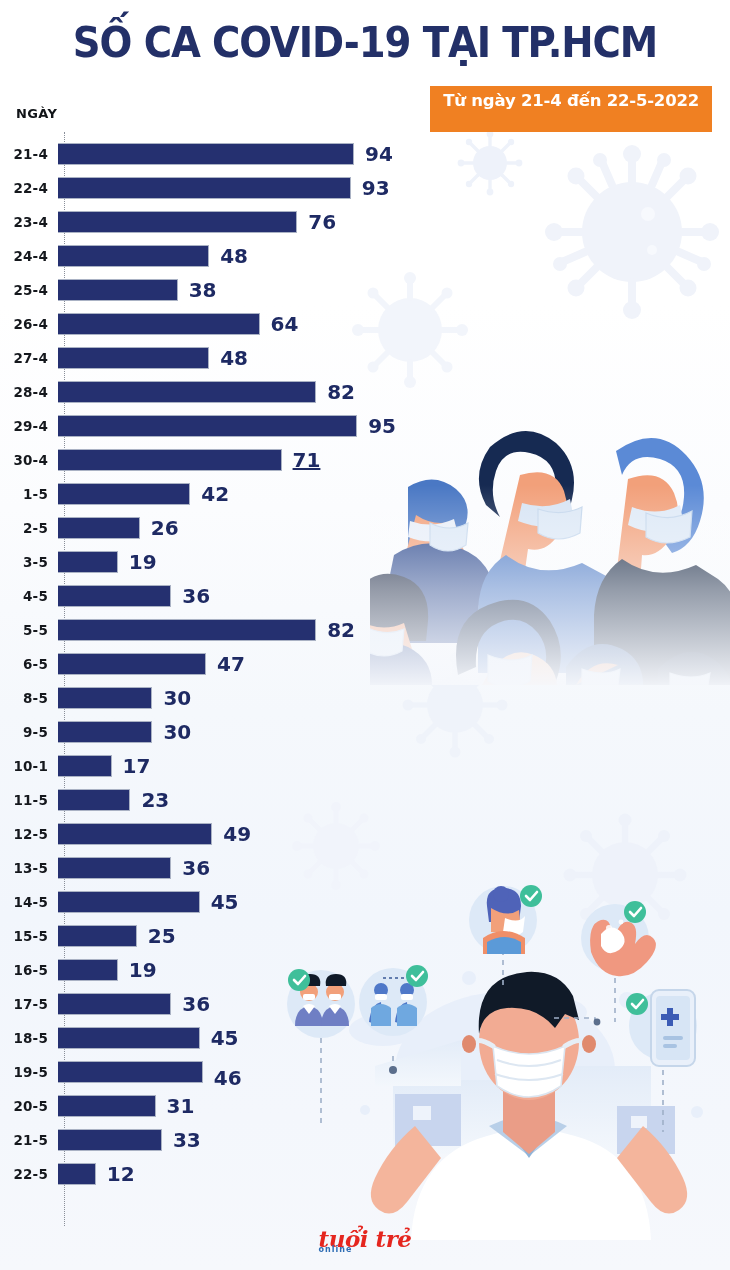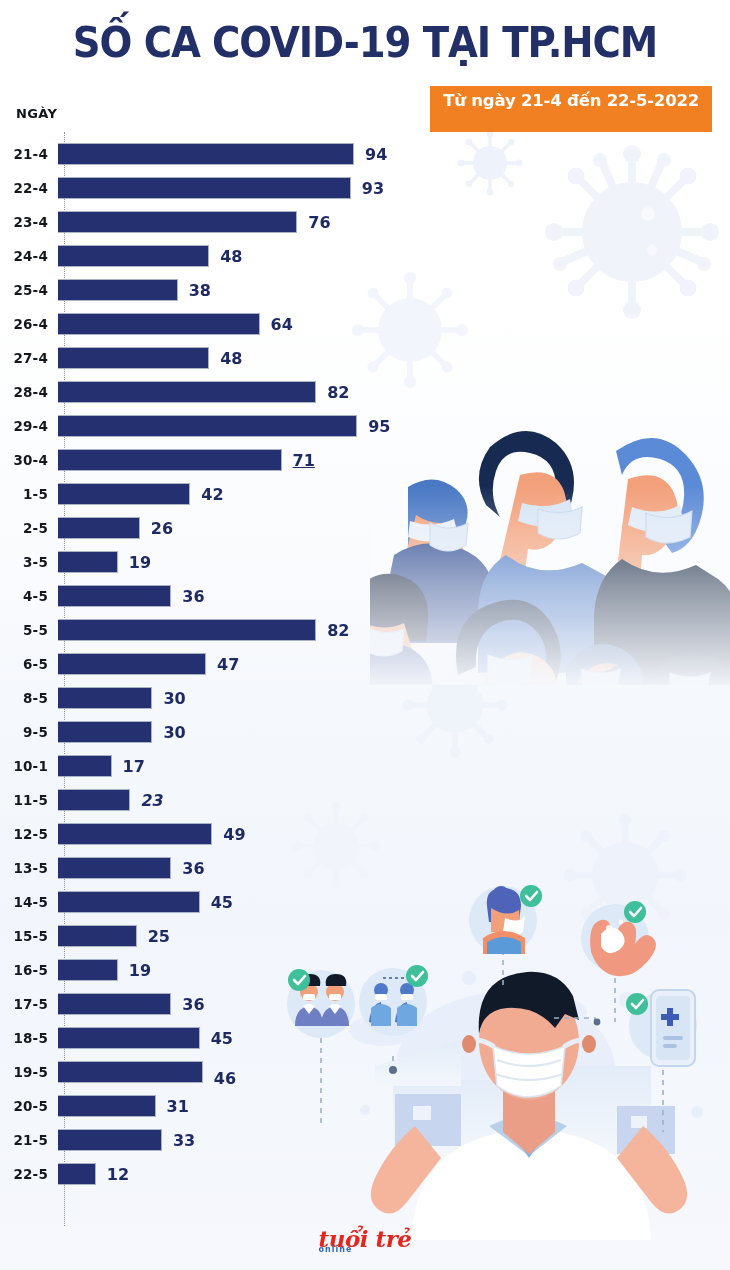--- a/index.html
+++ b/index.html
@@ -138,21 +138,21 @@
   .bar {
     height: 22px;
     background: #253070;
     border: 1px solid #aab2c4;
     border-left: none;
   }
 
   .bar-value {
     font-family: "DejaVu Sans", sans-serif;
     font-weight: bold;
-    font-size: 16px;
+    font-size: 20px;
     color: #1e2a63;
     margin-left: 11px;
     white-space: nowrap;
   }
 
   
   .logo {
     position: absolute;
     left: 50%;
     bottom: 16px;
@@ -714,21 +714,21 @@
         <div class="row-label">10-1</div>
         <div class="bar-wrap">
           <div class="bar" style="width: 53.5319px; background: rgb(37, 48, 112);"></div>
           <div class="bar-value" style="color: rgb(30, 42, 99);">17</div>
         </div>
       </div>
       <div class="row">
         <div class="row-label">11-5</div>
         <div class="bar-wrap">
           <div class="bar" style="width: 72.4255px; background: rgb(37, 48, 112);"></div>
-          <div class="bar-value" style="color: rgb(30, 42, 99); font-style: italic;">23</div>
+          <div class="bar-value" style="color: rgb(30, 42, 99);">23</div>
         </div>
       </div>
       <div class="row">
         <div class="row-label">12-5</div>
         <div class="bar-wrap">
           <div class="bar" style="width: 154.298px; background: rgb(37, 48, 112);"></div>
           <div class="bar-value" style="color: rgb(30, 42, 99);">49</div>
         </div>
       </div>
       <div class="row">

